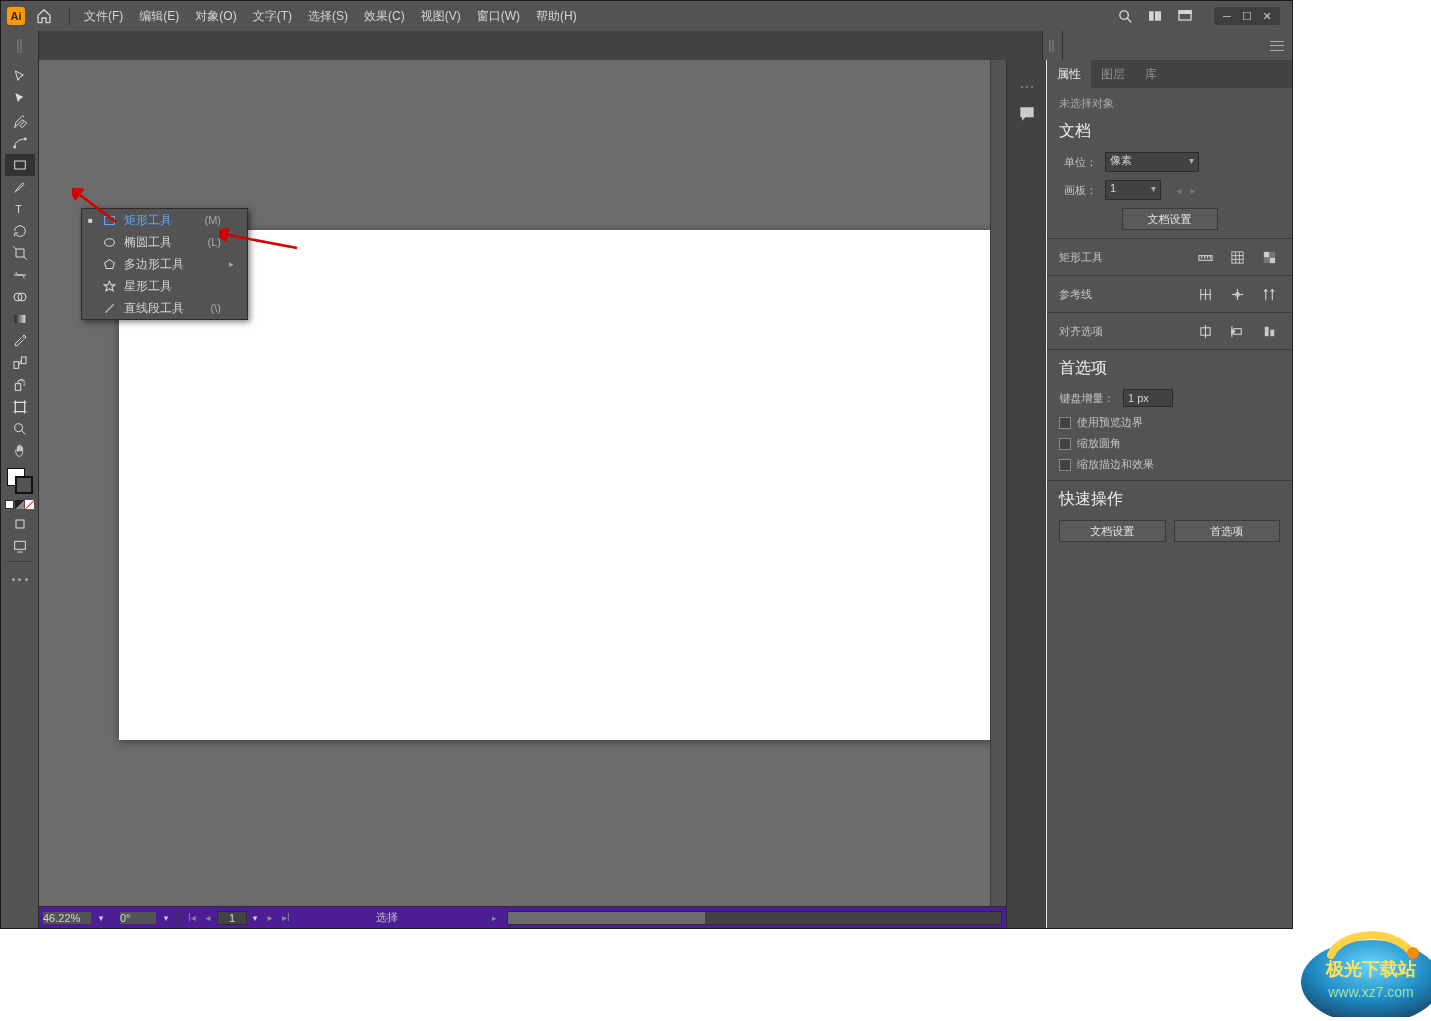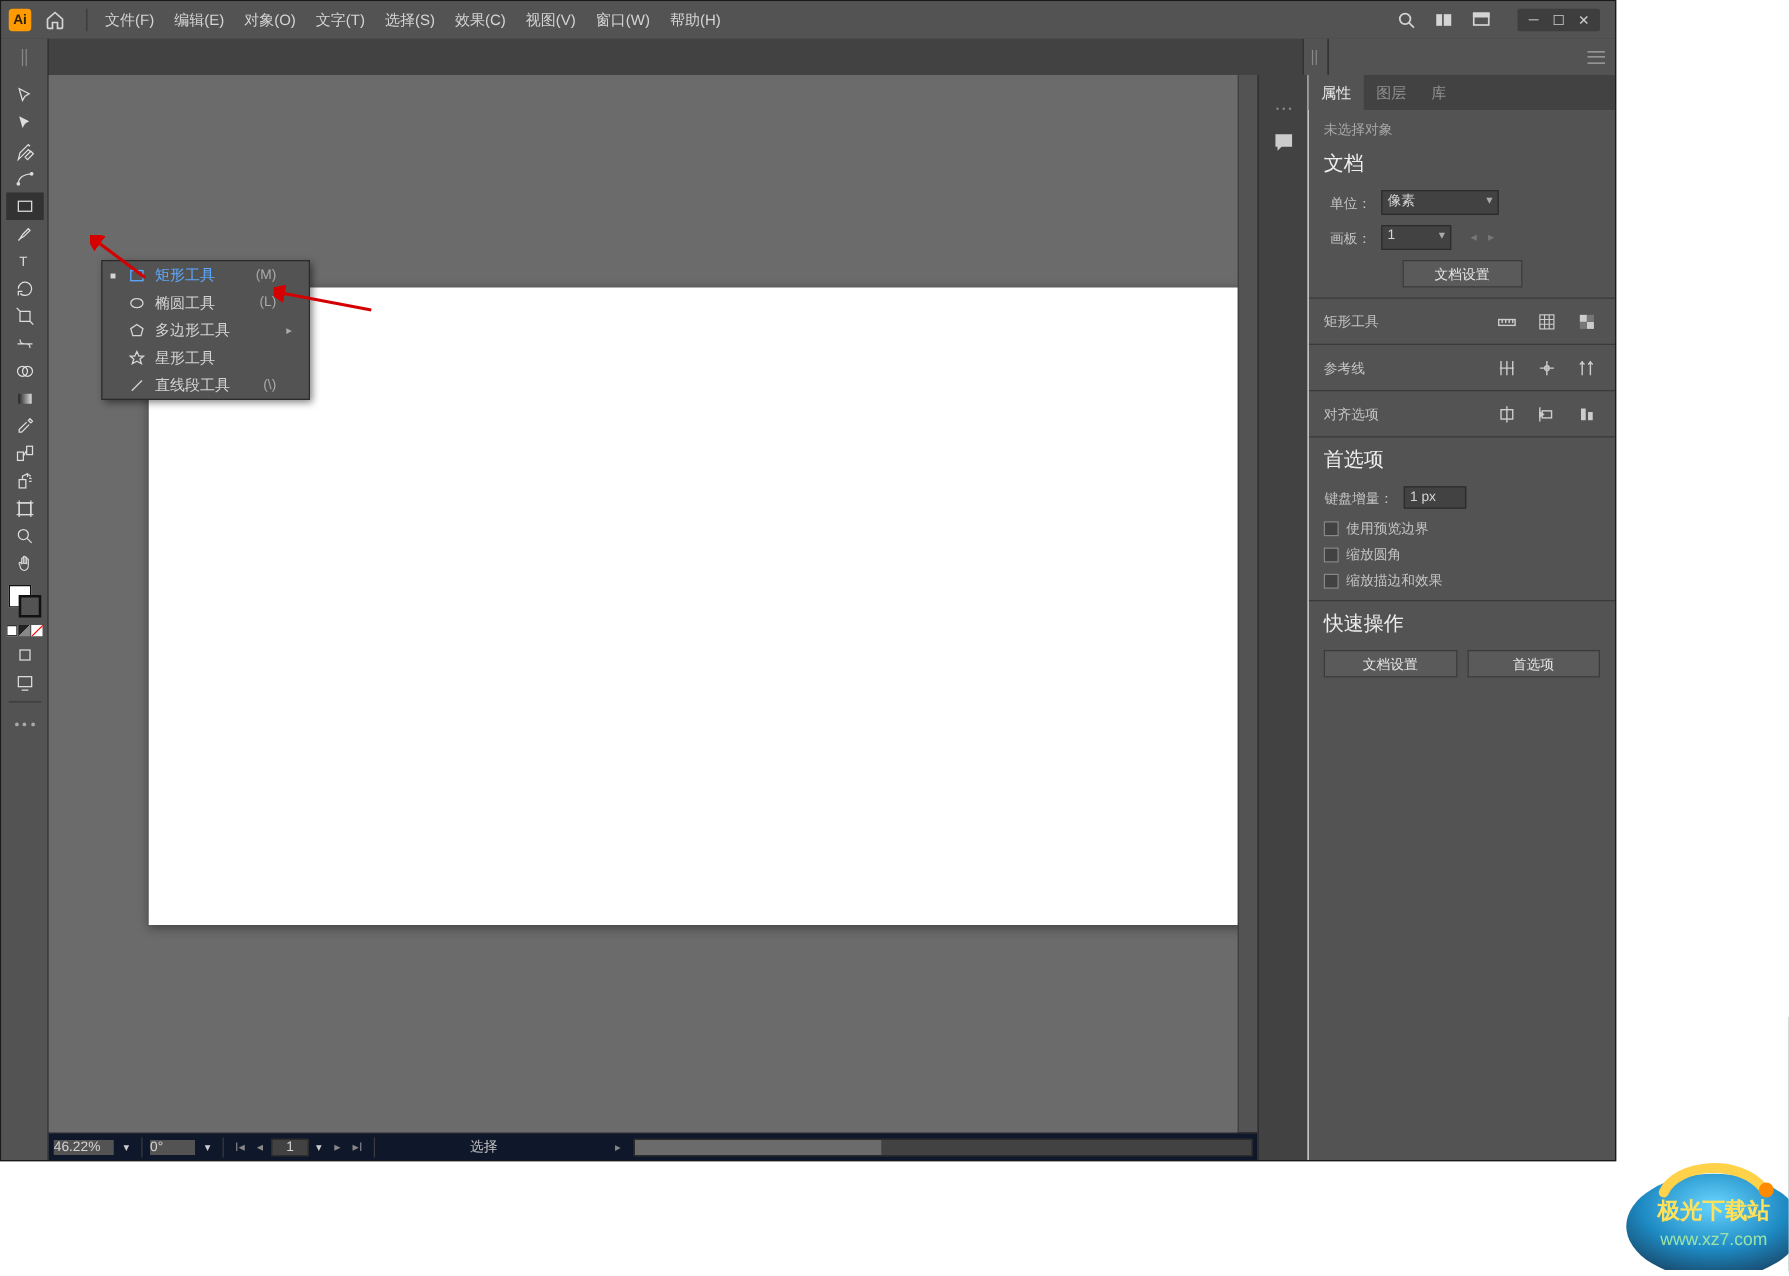--- a/index.html
+++ b/index.html
@@ -59,21 +59,21 @@
 .fr-icon{width:14px;height:14px;display:flex;align-items:center;justify-content:center}
 .fr-label{flex:1}
 .fr-short{color:#aaa;font-size:11px}
 .fr-arrow{width:8px;color:#aaa;font-size:9px}
 
 
 .arrow{position:absolute;z-index:60}
 .arrow svg{display:block}
 
 
-.statusbar{height:22px;background:#0f172a;border-top:1px solid #2b2b2b;display:flex;align-items:center;font-size:11px;color:#d4d4d4;padding:4px 4px;gap:4px}
+.statusbar{height:22px;background:#4c1d95;border-top:1px solid #2b2b2b;display:flex;align-items:center;font-size:11px;color:#d4d4d4;padding:4px 4px;gap:4px}
 .status-input{background:#535353;border:none;color:#d4d4d4;font-size:11px;width:48px;outline:none}
 .sb-dd{width:12px;height:12px;display:flex;align-items:center;justify-content:center;color:#ccc;cursor:pointer;font-size:9px}
 .sb-sep{width:1px;height:16px;background:#3a3a3a;margin:0 2px}
 .sb-nav{display:flex;align-items:center;gap:2px}
 .sb-navbtn{width:14px;height:14px;display:flex;align-items:center;justify-content:center;color:#888;cursor:pointer;font-size:10px}
 .sb-page{width:30px;background:#424242;border:1px solid #2b2b2b;color:#d4d4d4;font-size:11px;text-align:center;outline:none}
 .sb-scrollbar{flex:1;height:14px;background:#424242;border:1px solid #2b2b2b;margin-left:6px;position:relative}
 .sb-thumb{position:absolute;height:100%;width:40%;background:#6b6b6b;left:0}
 
 

